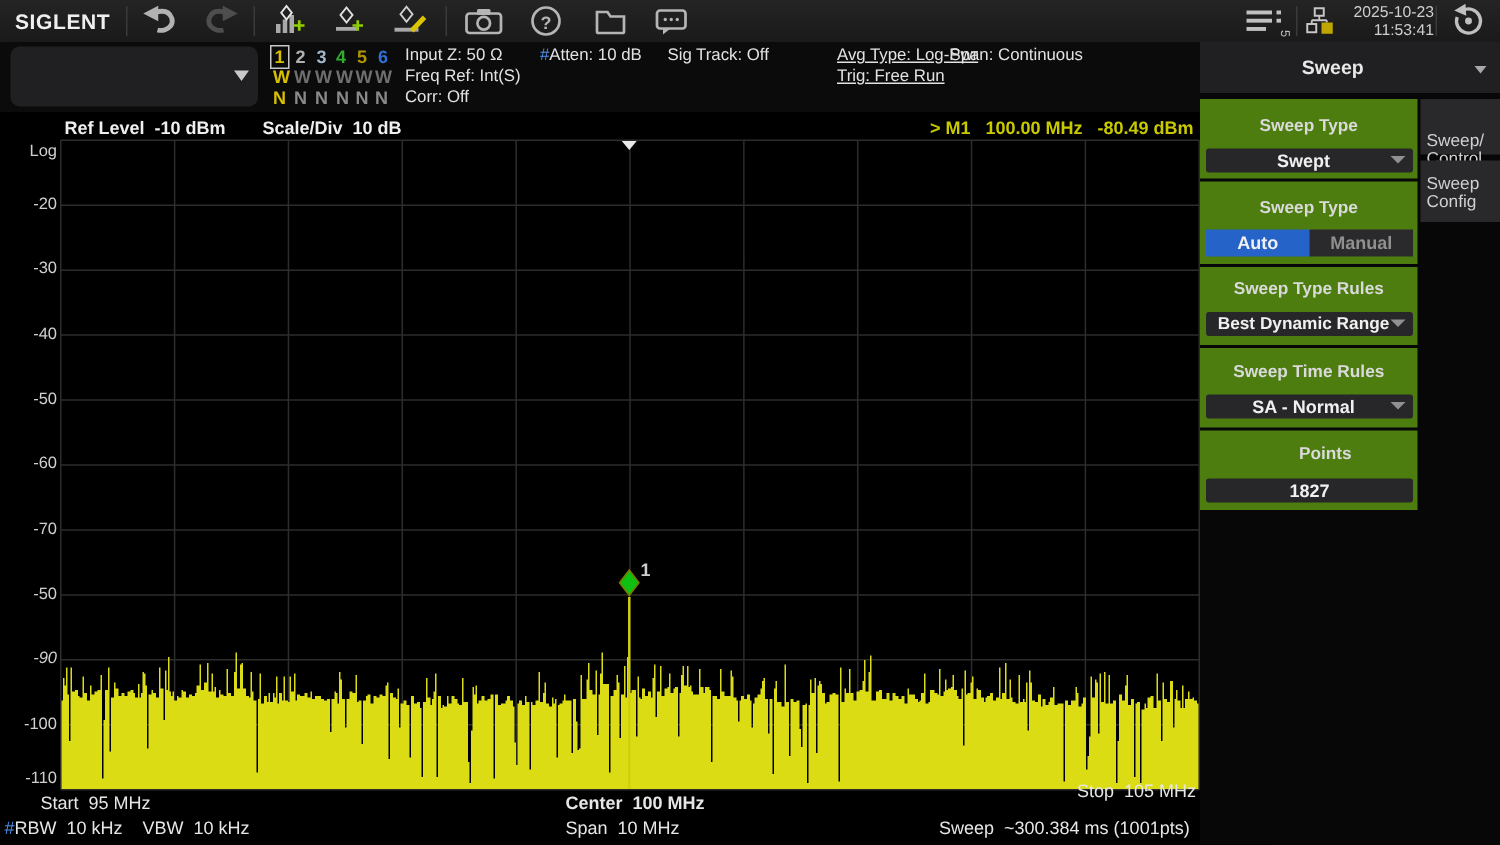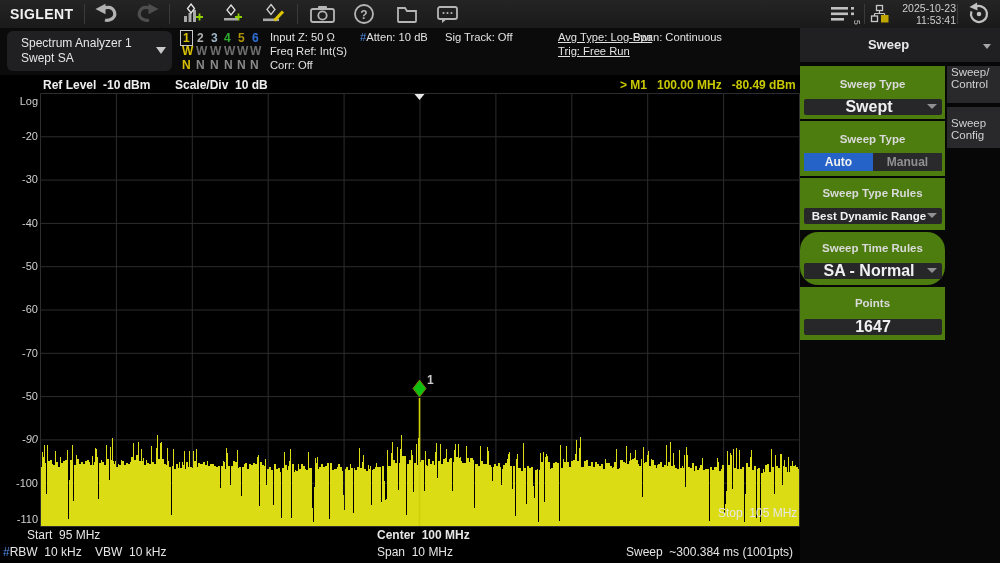--- a/index.html
+++ b/index.html
@@ -19,21 +19,21 @@
   .trow{font-size:12px;font-weight:bold;letter-spacing:0;}
   .st{color:#e2e2e2;font-size:11.2px;line-height:14px;}
   .blue{color:#4d8de8;}
   
   #rpanel{left:800px;top:28px;width:200px;height:535px;background:#070707;}
   #rphead{left:800px;top:28px;width:200px;height:34px;background:#202022;}
   #rphead .t{position:absolute;left:0;top:9px;width:177px;text-align:center;color:#e8e8e8;font-size:13px;font-weight:bold;}
   #rphead .ar{position:absolute;right:9px;top:16px;width:0;height:0;border-left:4px solid transparent;border-right:4px solid transparent;border-top:5px solid #a8a8a8;}
   .sect{left:800px;width:145px;background:#4d7c0f;}
   .sect .lab{position:absolute;left:0;width:145px;text-align:center;color:#dadada;font-size:11.5px;font-weight:bold;}
-  .dbox{position:absolute;left:4px;width:130px;padding-right:8px;height:16px;background:#27272a;border-radius:2px;color:#f0f0f0;font-size:16px;font-weight:bold;text-align:center;line-height:16px;}
+  .dbox{position:absolute;left:4px;width:130px;padding-right:8px;height:16px;background:#27272a;border-radius:2px;color:#f0f0f0;font-size:12px;font-weight:bold;text-align:center;line-height:16px;}
   .dbox .ar{position:absolute;right:5px;top:5px;width:0;height:0;border-left:5px solid transparent;border-right:5px solid transparent;border-top:5px solid #909090;}
   .tab{left:947px;width:53px;background:#29292b;color:#d0d0d0;font-size:11.5px;line-height:11.5px;padding-left:4px;box-sizing:border-box;}
   
   #chart{left:0;top:75px;width:800px;height:488px;background:#000;}
   .hdr{top:78px;color:#efefef;font-size:12px;font-weight:bold;}
   #mkr{color:#c9c900;font-size:12px;font-weight:bold;}
   .ylab{width:36px;text-align:right;color:#cfcfcf;font-size:11px;}
   .brow{color:#e6e6e6;font-size:12px;}
 </style>
 </head>
@@ -96,21 +96,20 @@
   <path d="M879.5 10.5 v3 M874.5 13.5 h10 M874.5 13.5 v2.5 M884.5 13.5 v1.5" stroke="#c8c8c8" stroke-width="1.2" fill="none"></path>
 
   <circle cx="979" cy="14" r="8" fill="none" stroke="#c0c0c0" stroke-width="2.2" stroke-dasharray="44 6.3" transform="rotate(-118 979 14)"></circle>
   <circle cx="979" cy="14" r="2.3" fill="#c0c0c0"></circle>
   <path d="M977 2.5 l-7.5 4.5 8 3.5 z" fill="#c0c0c0"></path>
 </svg>
 <div class="abs" id="dt">2025-10-23<br>11:53:41</div>
 
 <div class="abs" id="statusbar"></div>
 <div class="abs" id="measbox">
-  <div class="t">Spectrum Analyzer 1<br>Swept SA</div>
   <div class="ar"></div>
 </div>
 
 <div class="abs trow" style="left:180px;top:30px;color:#d8c000;border:1px solid #c8c8c8;padding:0 2px;">1</div>
 <div class="abs trow" style="left:197px;top:31px;color:#b0b0b0;">2</div>
 <div class="abs trow" style="left:211px;top:31px;color:#9fb6c8;">3</div>
 <div class="abs trow" style="left:224px;top:31px;color:#2fae2f;">4</div>
 <div class="abs trow" style="left:238px;top:31px;color:#b09400;">5</div>
 <div class="abs trow" style="left:252px;top:31px;color:#2f6fd8;">6</div>
 <div class="abs trow" style="left:182px;top:44px;color:#d8c000;">W</div>
@@ -142,29 +141,29 @@
 </div>
 <div class="abs sect" style="top:121px;height:55px;">
   <div class="lab" style="top:12px;">Sweep Type</div>
   <div style="position:absolute;left:4px;top:32px;width:69px;height:18px;background:#2563c9;color:#f0f0f0;font-size:12px;font-weight:bold;text-align:center;line-height:18px;">Auto</div>
   <div style="position:absolute;left:73px;top:32px;width:69px;height:18px;background:#2a2a2c;color:#909090;font-size:12px;font-weight:bold;text-align:center;line-height:18px;">Manual</div>
 </div>
 <div class="abs sect" style="top:178px;height:52px;">
   <div class="lab" style="top:9px;">Sweep Type Rules</div>
   <div class="dbox" style="top:30px;font-size:11.5px;">Best Dynamic Range<div class="ar"></div></div>
 </div>
-<div class="abs sect" style="top:232px;height:53px;border-radius:18px;">
+<div class="abs sect" style="top:232px;height:53px;">
   <div class="lab" style="top:10px;">Sweep Time Rules</div>
   <div class="dbox" style="top:31px;">SA - Normal<div class="ar"></div></div>
 </div>
 <div class="abs sect" style="top:287px;height:53px;">
-  <div class="lab" style="top:10px;">Points</div>
-  <div class="dbox" style="top:32px;width:138px;padding-right:0;">1647</div>
-</div>
-<div class="abs tab" style="top:66px;height:37px;padding-top:1px;">Sweep/<br>Control</div>
+  <div class="lab" style="top:10px;margin-left:11px;">Points</div>
+  <div class="dbox" style="top:32px;width:138px;padding-right:0;">1827</div>
+</div>
+<div class="abs tab" style="top:66px;height:37px;padding-top:23px;">Sweep/<br>Control</div>
 <div class="abs tab" style="top:107px;height:41px;padding-top:11px;">Sweep<br>Config</div>
 
 <div class="abs" id="chart"></div>
 <div class="abs hdr" style="left:43px;">Ref Level&nbsp;&nbsp;-10 dBm</div>
 <div class="abs hdr" style="left:175px;">Scale/Div&nbsp;&nbsp;10 dB</div>
 <div class="abs" id="mkr" style="left:620px;top:78px;">&gt; M1&nbsp;&nbsp;&nbsp;100.00 MHz&nbsp;&nbsp;&nbsp;-80.49 dBm</div>
 
 <svg class="abs" width="800" height="488" viewBox="0 75 800 488" style="left:0;top:75px;">
   <g stroke="#2d2d2d" stroke-width="1">
 
@@ -190,16 +189,16 @@
 <div class="abs ylab" style="left:2px;top:260px;">-50</div>
 <div class="abs ylab" style="left:2px;top:303px;">-60</div>
 <div class="abs ylab" style="left:2px;top:347px;">-70</div>
 <div class="abs ylab" style="left:2px;top:390px;">-50</div>
 <div class="abs ylab" style="left:2px;top:433px;font-style:italic;">-90</div>
 <div class="abs ylab" style="left:2px;top:477px;">-100</div>
 <div class="abs ylab" style="left:2px;top:513px;">-110</div>
 
 <div class="abs brow" style="left:3px;top:528px;margin-left:24px;">Start&nbsp;&nbsp;95 MHz</div>
 <div class="abs brow" style="left:377px;top:528px;font-weight:bold;">Center&nbsp;&nbsp;100 MHz</div>
-<div class="abs brow" style="left:718px;top:506px;">Stop&nbsp;&nbsp;105 MHz</div>
+<div class="abs brow" style="left:718px;top:520px;">Stop&nbsp;&nbsp;105 MHz</div>
 <div class="abs brow" style="left:3px;top:545px;"><span class="blue">#</span>RBW&nbsp;&nbsp;10 kHz&nbsp;&nbsp;&nbsp;&nbsp;VBW&nbsp;&nbsp;10 kHz</div>
 <div class="abs brow" style="left:377px;top:545px;">Span&nbsp;&nbsp;10 MHz</div>
 <div class="abs brow" style="left:626px;top:545px;">Sweep&nbsp;&nbsp;~300.384 ms (1001pts)</div>
 
 </body></html>

